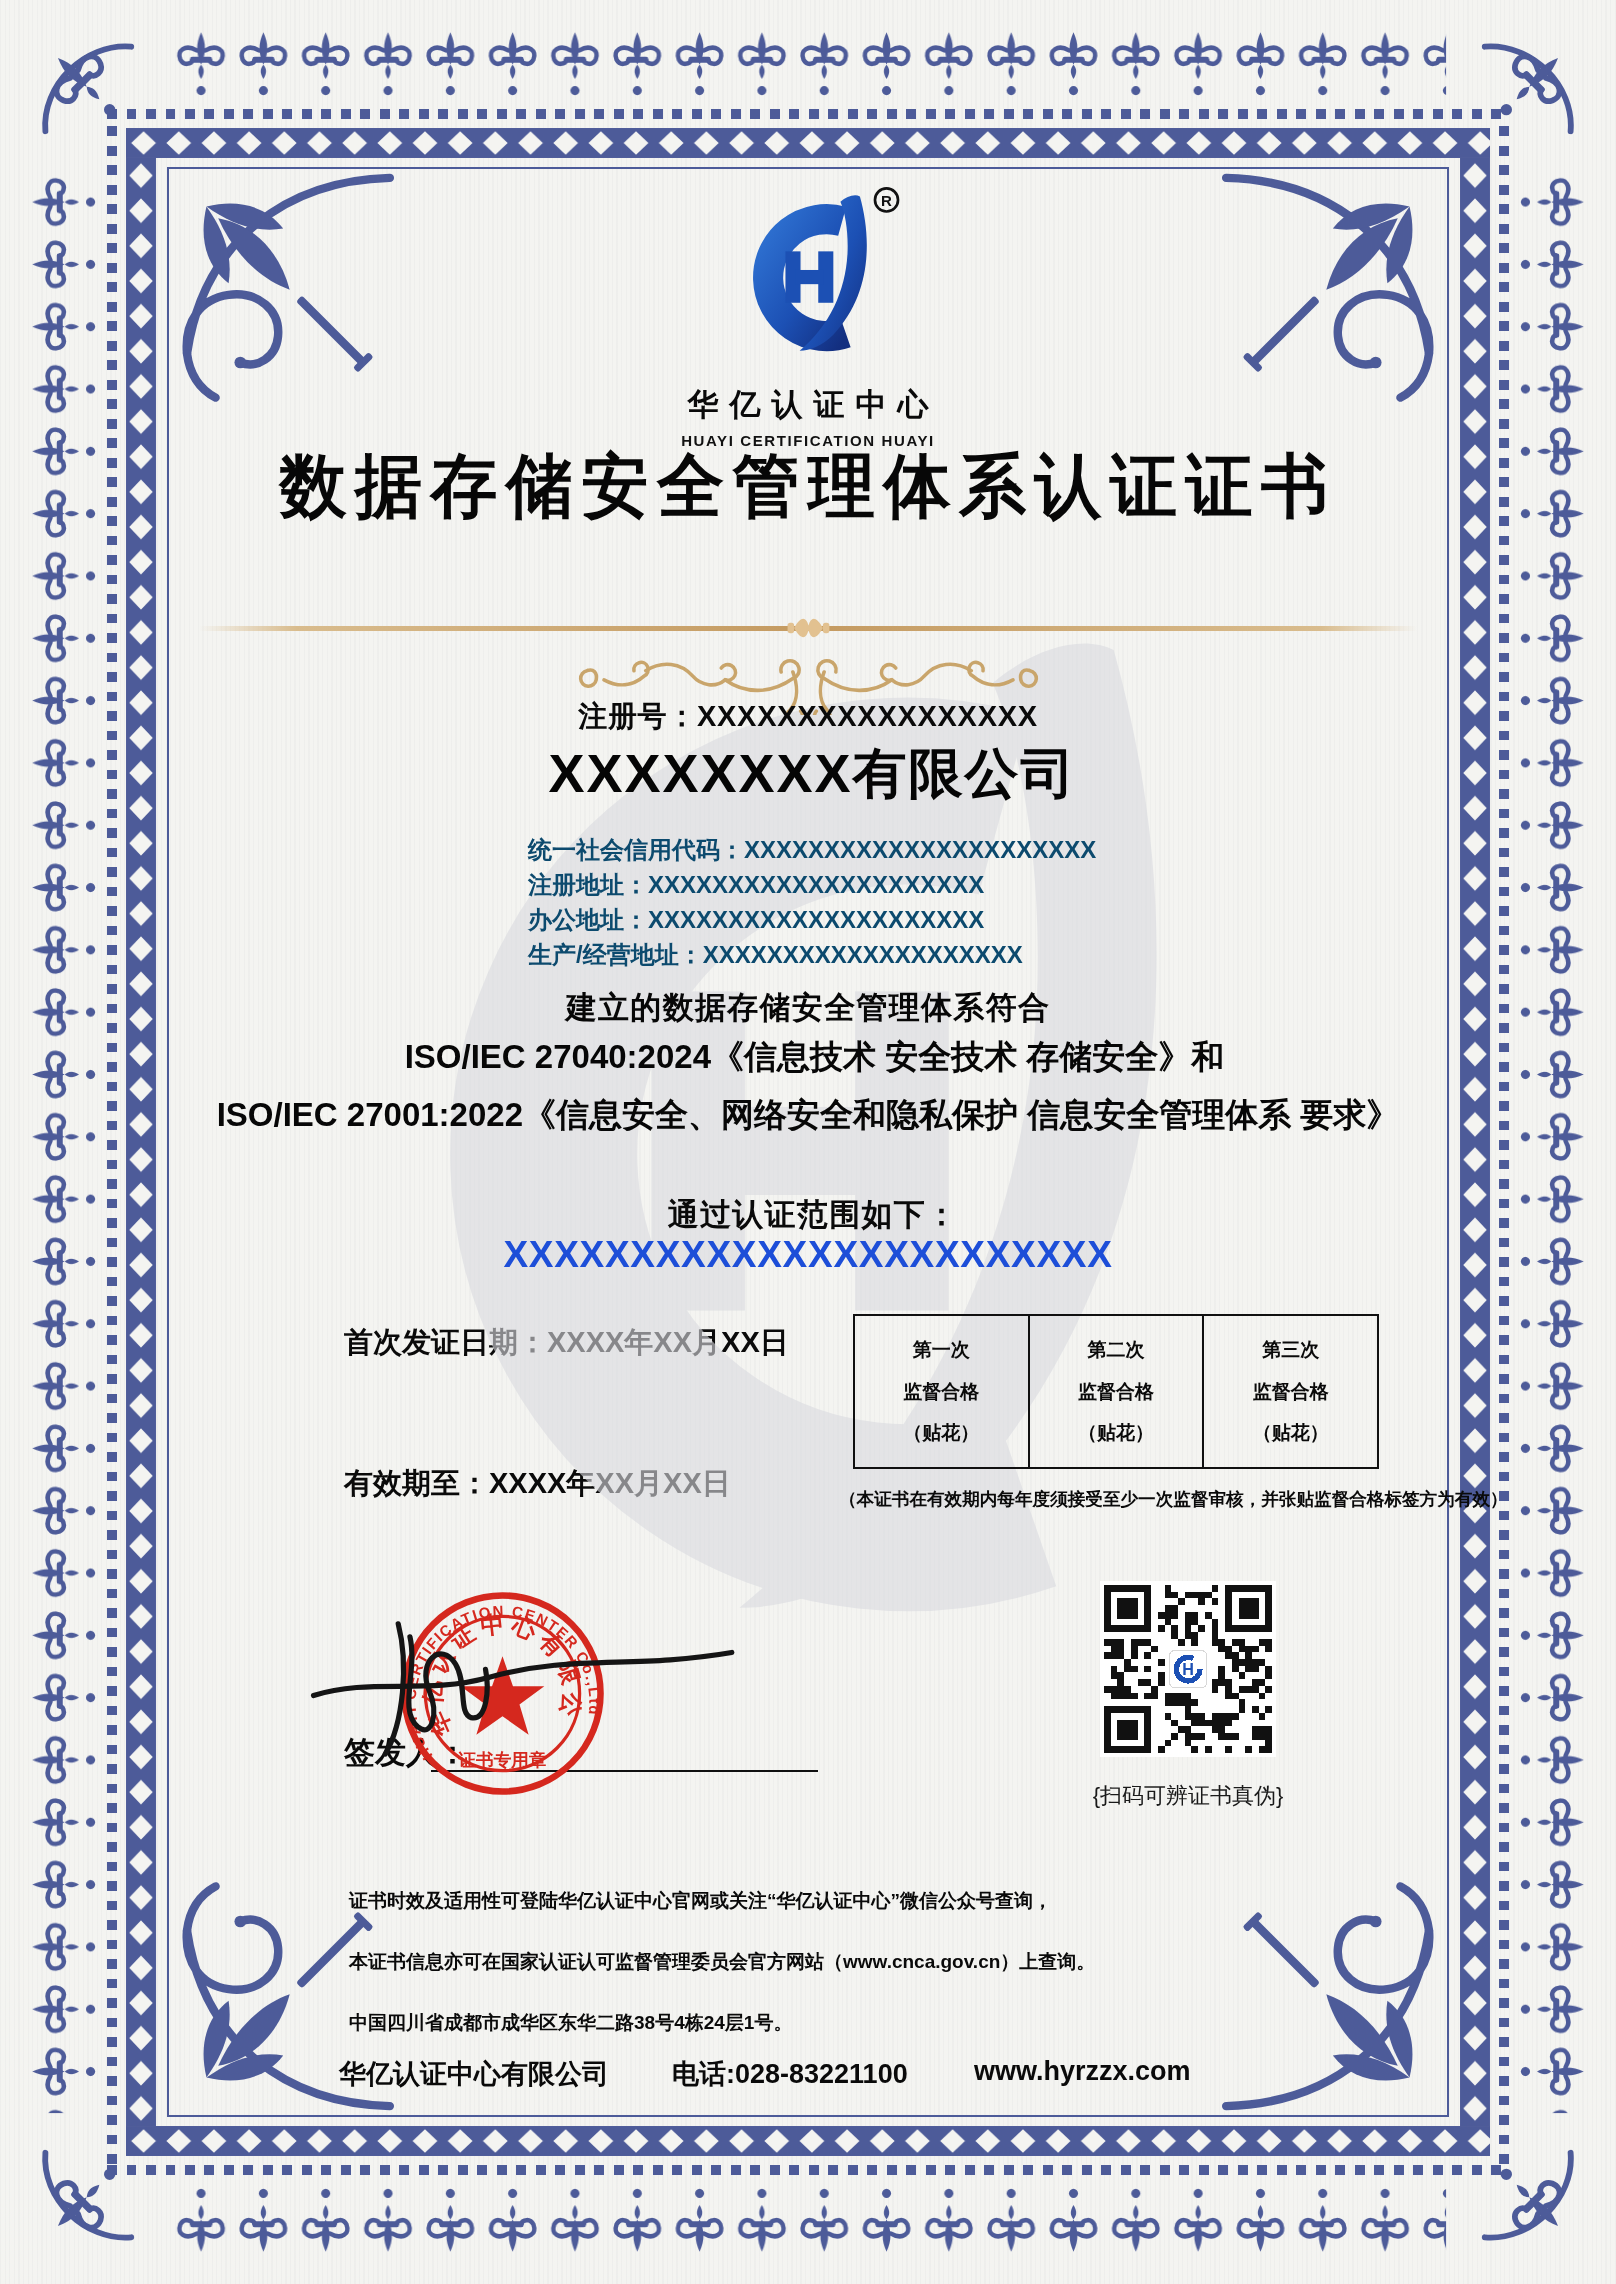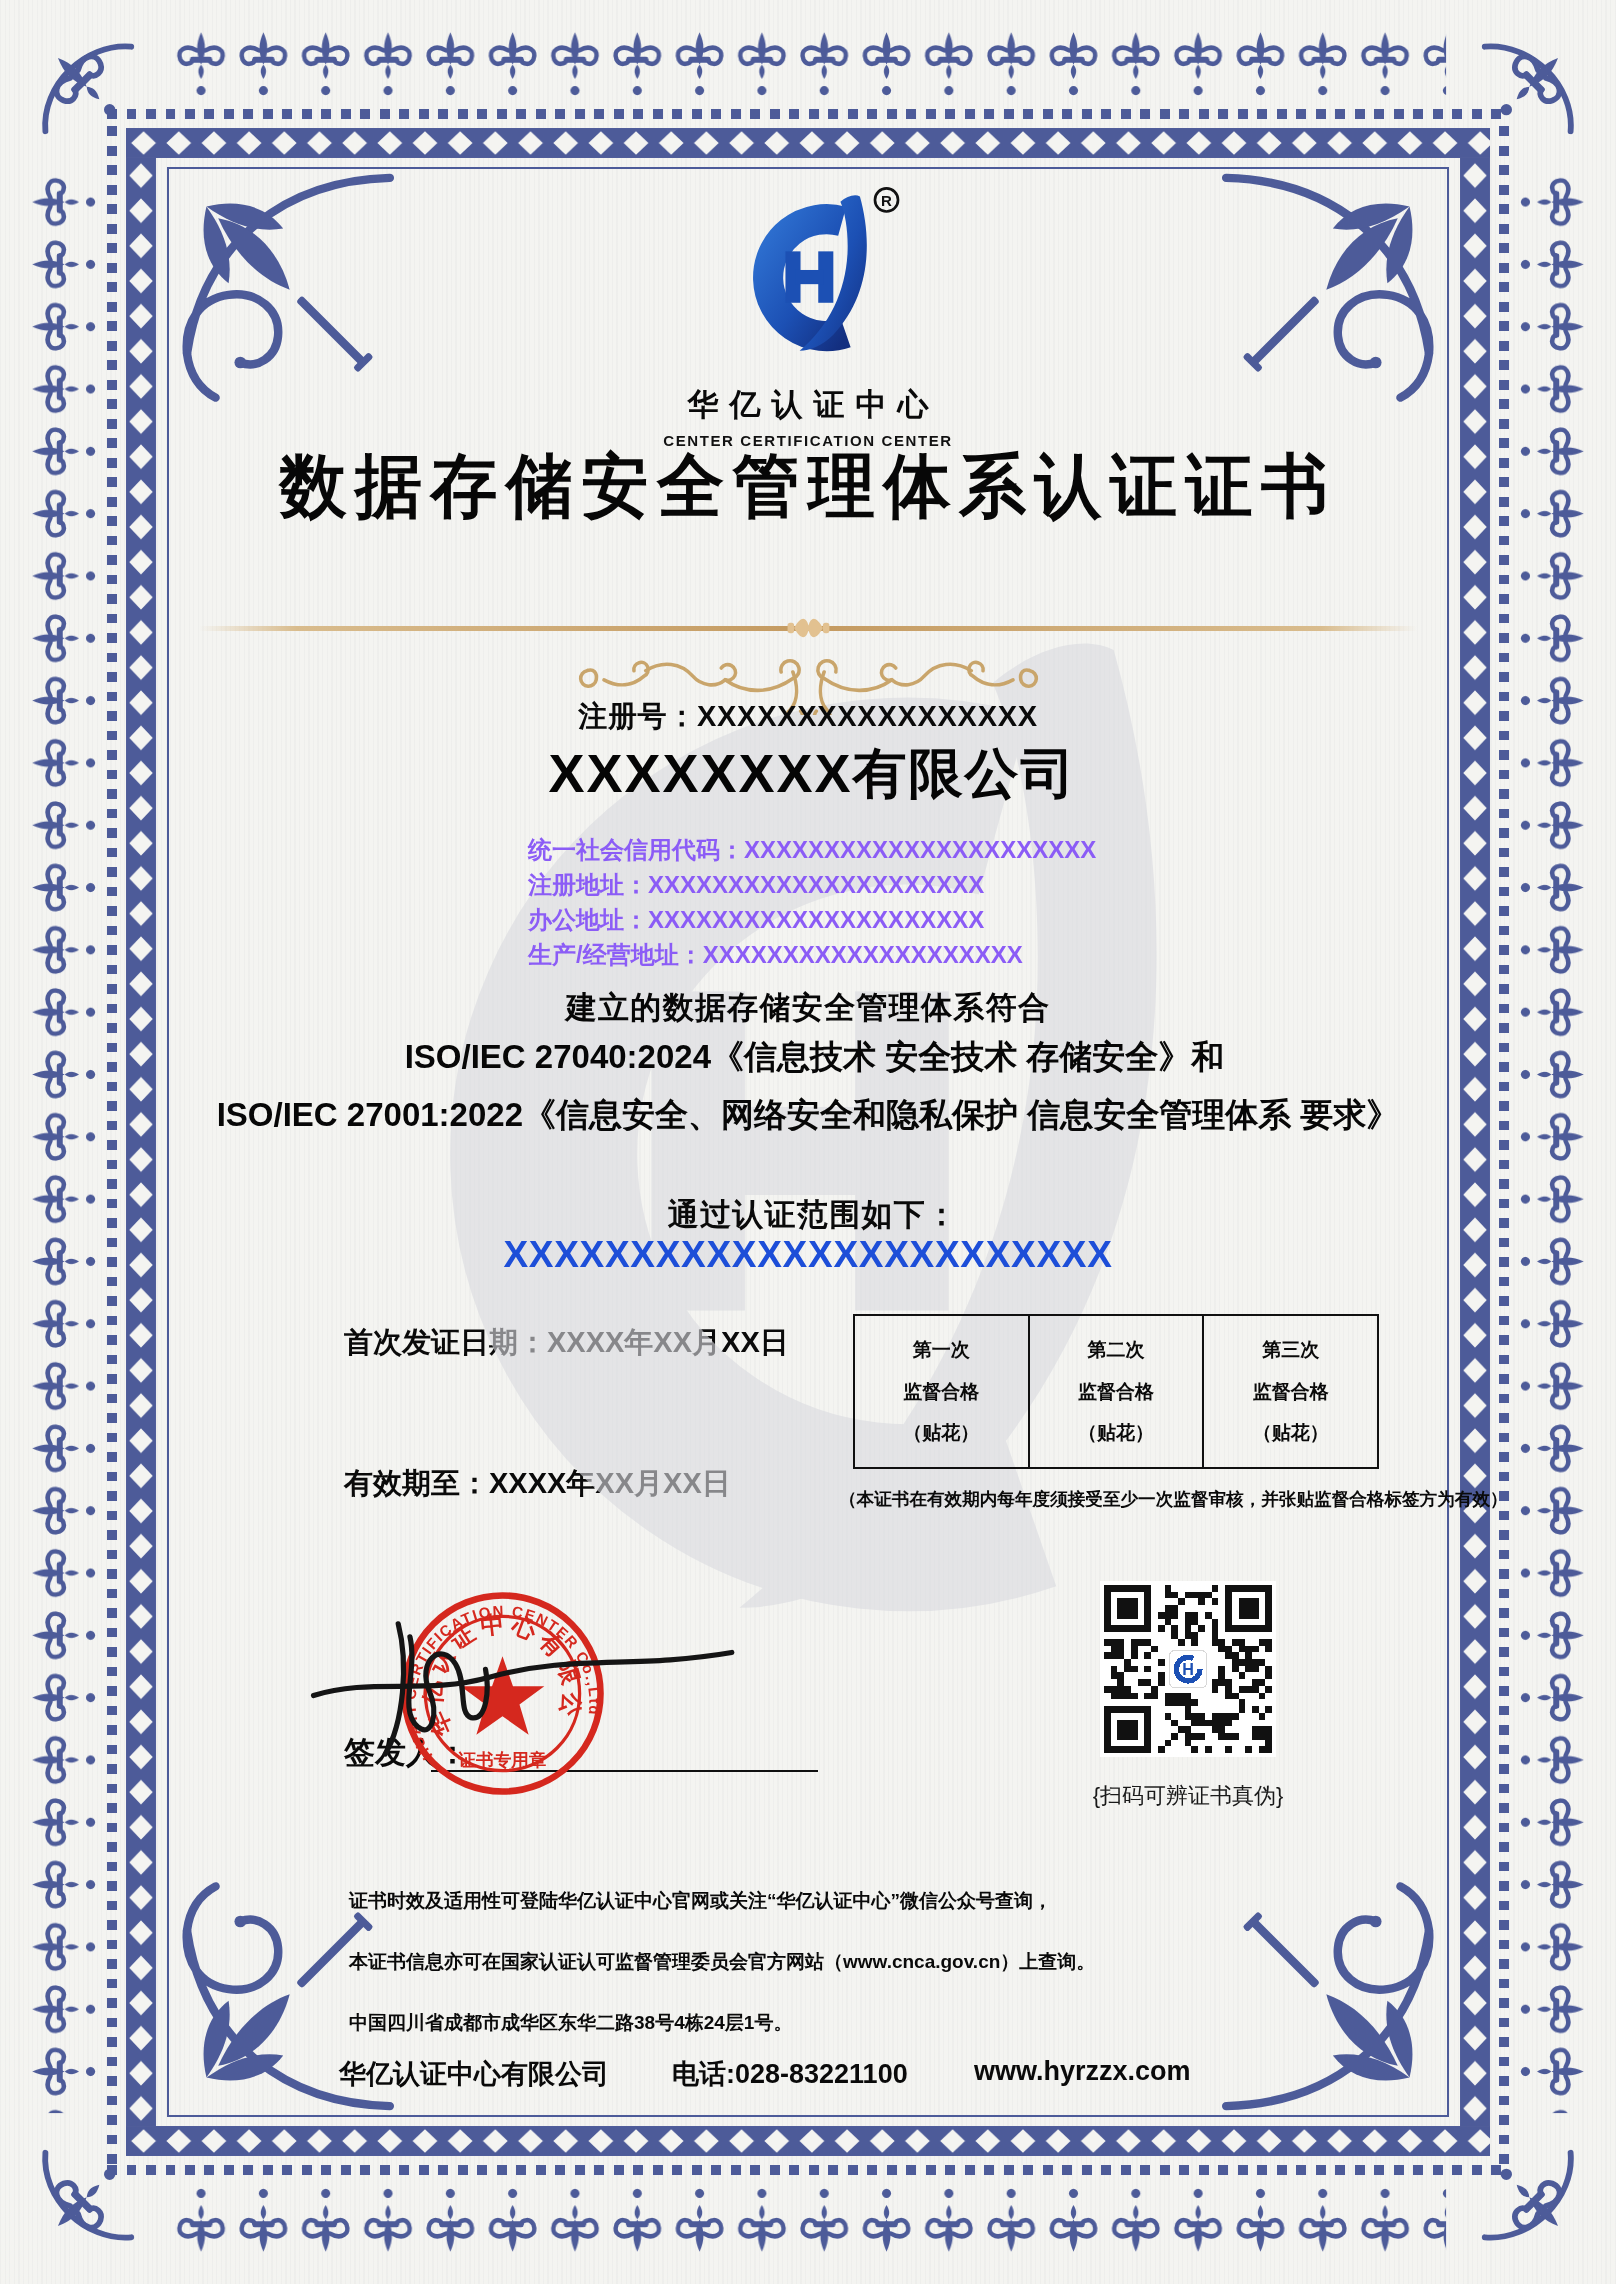--- a/index.html
+++ b/index.html
@@ -61,21 +61,21 @@
 
   .gold-line { top:626px; left:199px; right:199px; height:4.6px; z-index:4; position:absolute;
     background:linear-gradient(90deg, rgba(201,165,107,0) 0%, #d9bc8d 8%, #c49a60 50%, #d9bc8d 92%, rgba(201,165,107,0) 100%); }
   .gold-knot { top:611px; left:50%; margin-left:-40px; width:81px; height:34px; position:absolute; z-index:5; }
   .gold-flourish { top:642px; left:50%; margin-left:-247px; width:495px; height:73px; position:absolute; z-index:4; }
 
   .reg-line { top:697px; font-size:29px; font-weight:700; color:#0a0a0a; letter-spacing:0.7px; }
   .company-name { top:738px; font-size:54px; font-weight:800; color:#050505; letter-spacing:2px;padding-left:9px; }
 
   .info-block { top:832px; left:50%; margin-left:-280px; width:638px; }
-  .info-row { font-size:24px; font-weight:700; color:#8b5cf6; line-height:35px; white-space:nowrap; }
+  .info-row { font-size:24px; font-weight:700; color:#0c4a6e; line-height:35px; white-space:nowrap; }
 
   .conf-1 { top:987px; font-size:31px; font-weight:800; color:#070707; letter-spacing:1.3px; }
   .conf-2 { top:1035px; font-size:33px; font-weight:800; color:#070707;padding-left:13px; }
   .conf-3 { top:1093px; font-size:33px; font-weight:800; color:#070707; }
 
   .scope-h { top:1194px; font-size:31px; font-weight:700; color:#0a0a0a; letter-spacing:1.3px;padding-left:10px; }
   .scope-v { top:1234px; font-size:37px; font-weight:700; color:#1d4ed8; letter-spacing:0.7px; }
 
   .date-row { position:absolute; left:344px; font-size:29px; font-weight:800; color:#0a0a0a; white-space:nowrap; }
   .date-1 { top:1323px; } .date-2 { top:1393px; } .date-3 { top:1464px; }
@@ -296,21 +296,21 @@
         <rect x="84" y="76" width="17" height="58"></rect>
           <rect x="121" y="76" width="17" height="58"></rect>
           <rect x="95" y="97" width="32" height="16"></rect>
       </g>
       <g>
         <circle cx="198" cy="18" r="13" fill="none" stroke="#111" stroke-width="3"></circle>
         <text x="198" y="24.5" font-size="17" font-weight="bold" text-anchor="middle" fill="#111">R</text>
       </g>
     </svg>
     <div class="logo-cn">华亿认证中心</div>
-    <div class="logo-en">CENTER CERTIFICATION CENTER</div>
+    <div class="logo-en">HUAYI CERTIFICATION HUAYI</div>
   </div>
 
   <div class="content-el centered cert-title">数据存储安全管理体系认证证书</div>
 
   <div class="gold-line"></div>
   <svg class="gold-knot" viewBox="0 0 124 52">
     <g fill="#e2c190">
       <path d="M40,26 C50,8 58,8 62,22 C66,8 74,8 84,26 C74,44 66,44 62,30 C58,44 50,44 40,26 Z"></path>
       <rect x="30" y="18" width="10" height="16" rx="4"></rect>
         <rect x="84" y="18" width="10" height="16" rx="4"></rect>

